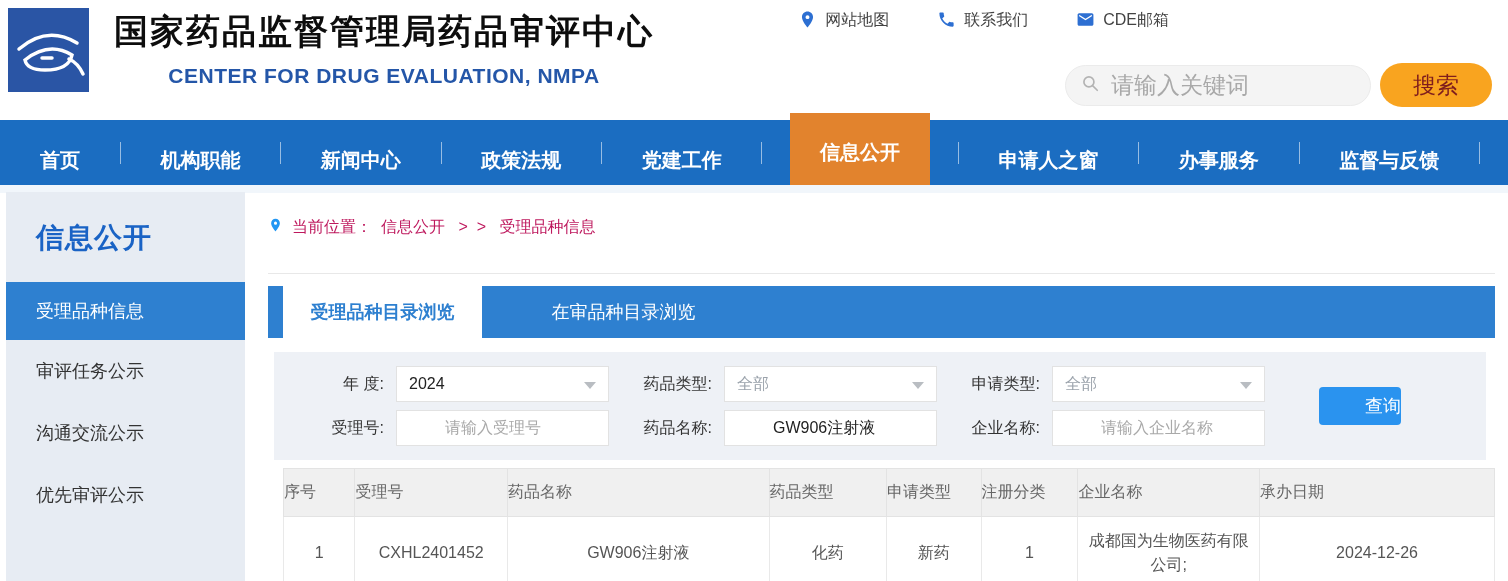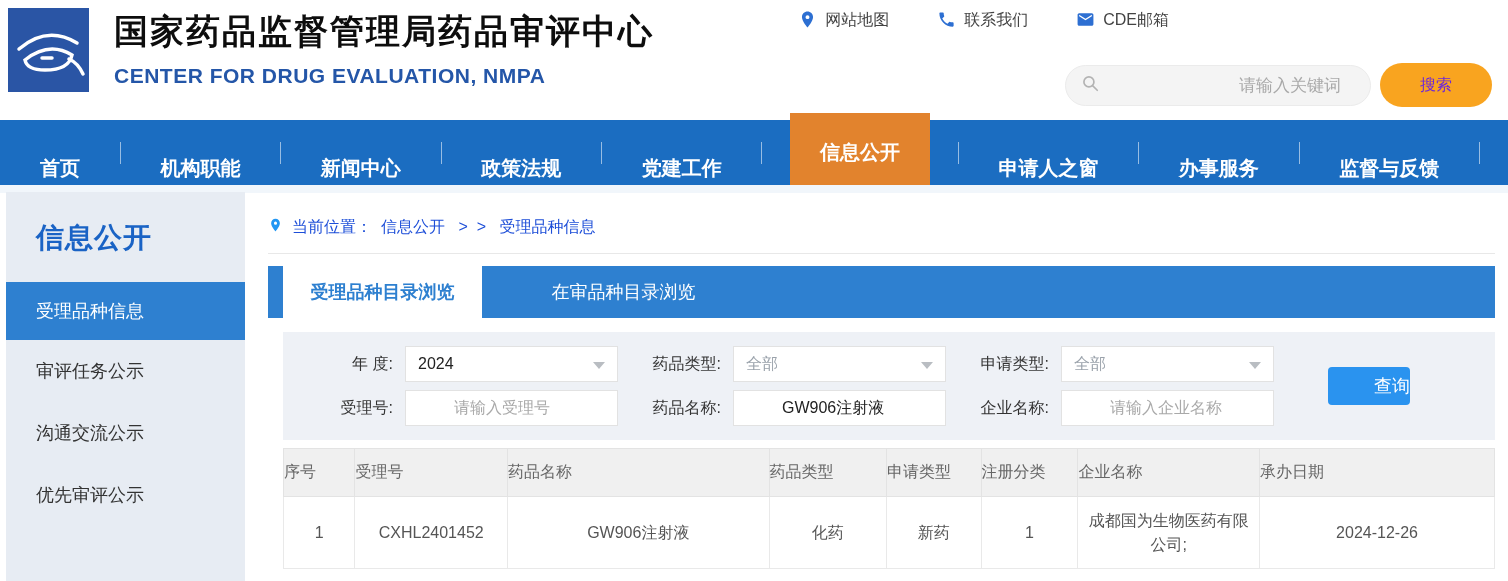--- a/index.html
+++ b/index.html
@@ -8,66 +8,66 @@
     position:relative; overflow:hidden; background:#ffffff;
     font-family:"Liberation Sans","DejaVu Sans",sans-serif;
   }
 
   
   .header { position:absolute; top:0; left:0; width:1212px; height:120px; background:#fff; }
   .logo { position:absolute; left:8px; top:8px; width:81px; height:84px; background:#2a55a5; cursor:pointer; }
   .logo svg { width:100%; height:100%; }
   .title-block { position:absolute; left:114px; top:9px; }
   .main-title { font-size:34px; font-weight:bold; color:#0d0d0d; letter-spacing:2px; white-space:nowrap; }
-  .subtitle { margin-top:9px; font-size:21px; font-weight:bold; color:#2456a8; letter-spacing:0.5px; }
+  .subtitle { margin-top:9px; font-size:21px; font-weight:bold; color:#2456a8; letter-spacing:0.5px;text-align:center; }
 
   .quick-links { position:absolute; top:10px; right:43px; display:flex; gap:48px; align-items:center; }
   .qlink { display:flex; align-items:flex-start; gap:8px; font-size:16px; color:#444; cursor:pointer; white-space:nowrap; }
   .qlink svg { width:19px; height:19px; fill:#2d6fd2; }
 
   .search-row { position:absolute; top:63px; left:1065px; width:427px; height:44px; }
   .search-pill { position:absolute; left:0; top:2px; width:306px; height:41px; border-radius:21px;
     background:#f4f4f4; border:1px solid #ebebeb; display:flex; align-items:center; padding-left:15px; }
   .search-pill svg { width:20px; height:20px; flex:0 0 auto; }
-  .search-input { border:none; outline:none; background:transparent; font-size:17px; color:#333;
-    margin-left:10px; width:230px; font-family:inherit;text-align:right; }
+  .search-input { border:none; outline:none; background:transparent; font-size:23px; color:#333;
+    margin-left:10px; width:230px; font-family:inherit; }
   .search-input::placeholder { color:#a9a9a9; }
   .search-btn { position:absolute; right:0; top:0; width:112px; height:44px; border:none; border-radius:22px;
-    background:#f9a41f; color:#6d28d9; font-size:16px; cursor:pointer; font-family:inherit; }
+    background:#f9a41f; color:#7f1d1d; font-size:23px; cursor:pointer; font-family:inherit; }
 
   
   .nav { position:absolute; top:120px; left:0; width:1508px; height:65px; background:#1b6dc1;
     display:flex; align-items:center; justify-content:space-between; padding:0 28px; }
   .nav-item { color:#fff; font-size:20px; font-weight:bold; height:65px; line-height:65px;
-    padding:16px 12px; cursor:pointer; white-space:nowrap; }
+    padding:8px 12px; cursor:pointer; white-space:nowrap; }
   .nav-item.active { background:#e2832d; height:72px; line-height:79px; margin-top:-7px; padding:0 30px; }
   .nav-sep { width:1px; height:22px; background:rgba(255,255,255,0.55); }
   .nav-strip { position:absolute; top:185px; left:0; width:1508px; height:8px; background:#f1f6fb; }
 
   
   .sidebar { position:absolute; left:6px; top:192px; width:239px; height:389px; background:#e7ecf3; }
   .sidebar-title { color:#1a63c5; font-size:28px; font-weight:bold; padding:27px 0 0 30px; letter-spacing:1px; }
   .side-items { margin-top:25px; }
   .side-item { height:62px; line-height:62px; padding-left:30px; font-size:18px; color:#333;
     cursor:pointer; white-space:nowrap; }
   .side-item.active { background:#2e80d0; color:#fff; height:58px; line-height:58px; }
 
   
   .content { position:absolute; left:268px; top:192px; width:1227px; }
-  .breadcrumb { display:flex; align-items:center; gap:9px; padding:23px 0 14px 0;
-    font-size:16px; color:#1d4ed8; border-bottom:1px solid #e8e8e8; }
+  .breadcrumb { display:flex; align-items:center; gap:9px; padding:23px 0 34px 0;
+    font-size:16px; color:#be185d; border-bottom:1px solid #e8e8e8; }
   .breadcrumb svg { width:15px; height:20px; fill:#2196f3; }
   .crumb-link { cursor:pointer; }
 
   .tabbar { margin-top:12px; height:52px; background:#2e80d0; display:flex; align-items:stretch; }
   .tab { width:199px; text-align:center; line-height:52px; font-size:18px; cursor:pointer; white-space:nowrap; }
   .tab.active { margin-left:15px; background:#fff; color:#2e80d0; font-weight:bold; }
   .tab.inactive { margin-left:42px; color:#fff; }
 
-  .panel { margin-top:14px; margin-left:15px; width:1212px; height:108px; background:#eef1f6;
+  .panel { margin-top:14px; margin-left:6px; width:1212px; height:108px; background:#eef1f6;
     position:relative; padding:14px 0 0 25px; }
   .f-row { display:flex; align-items:center; height:36px; margin-bottom:8px; }
   .f-group { display:flex; align-items:center; }
   .f-group + .f-group { margin-left:18px; }
   .f-label { width:85px; text-align:right; margin-right:12px; font-size:16px; color:#333; white-space:nowrap; }
   .f-select, .f-input { width:213px; height:36px; background:#fff; border:1px solid #e2e2e2;
     font-size:16px; padding:0 12px; }
   .f-select { display:flex; align-items:center; position:relative; cursor:pointer; }
   .f-select .caret { position:absolute; right:12px; top:15px; width:0; height:0;
     border-left:6px solid transparent; border-right:6px solid transparent; border-top:7px solid #b9bdc2; }

